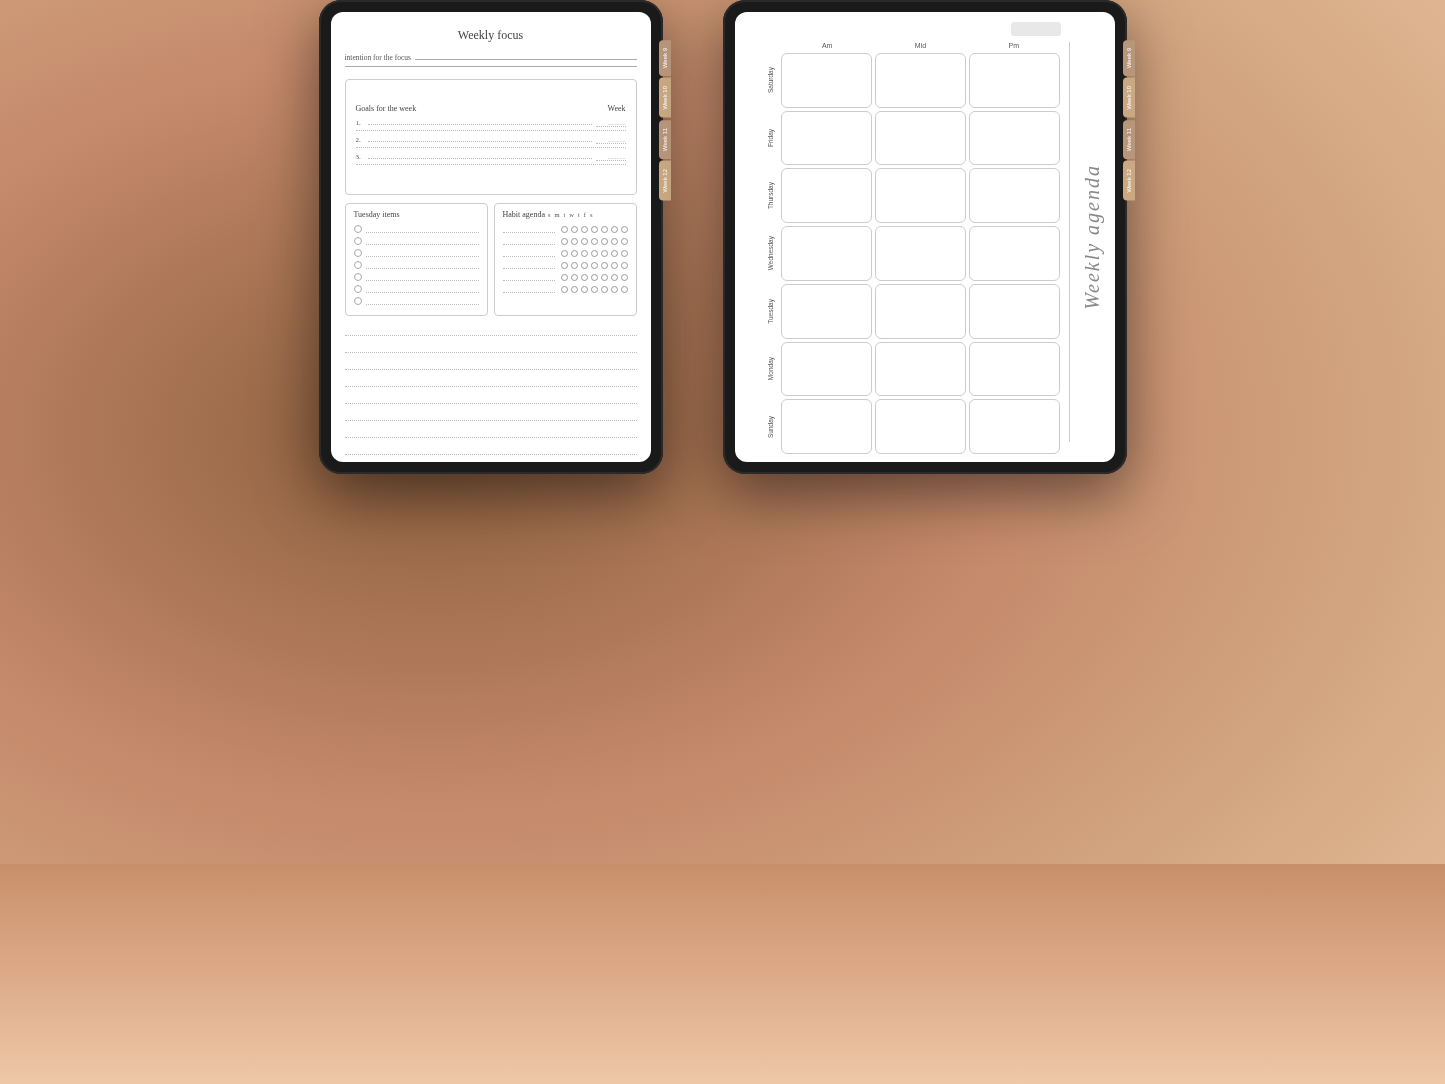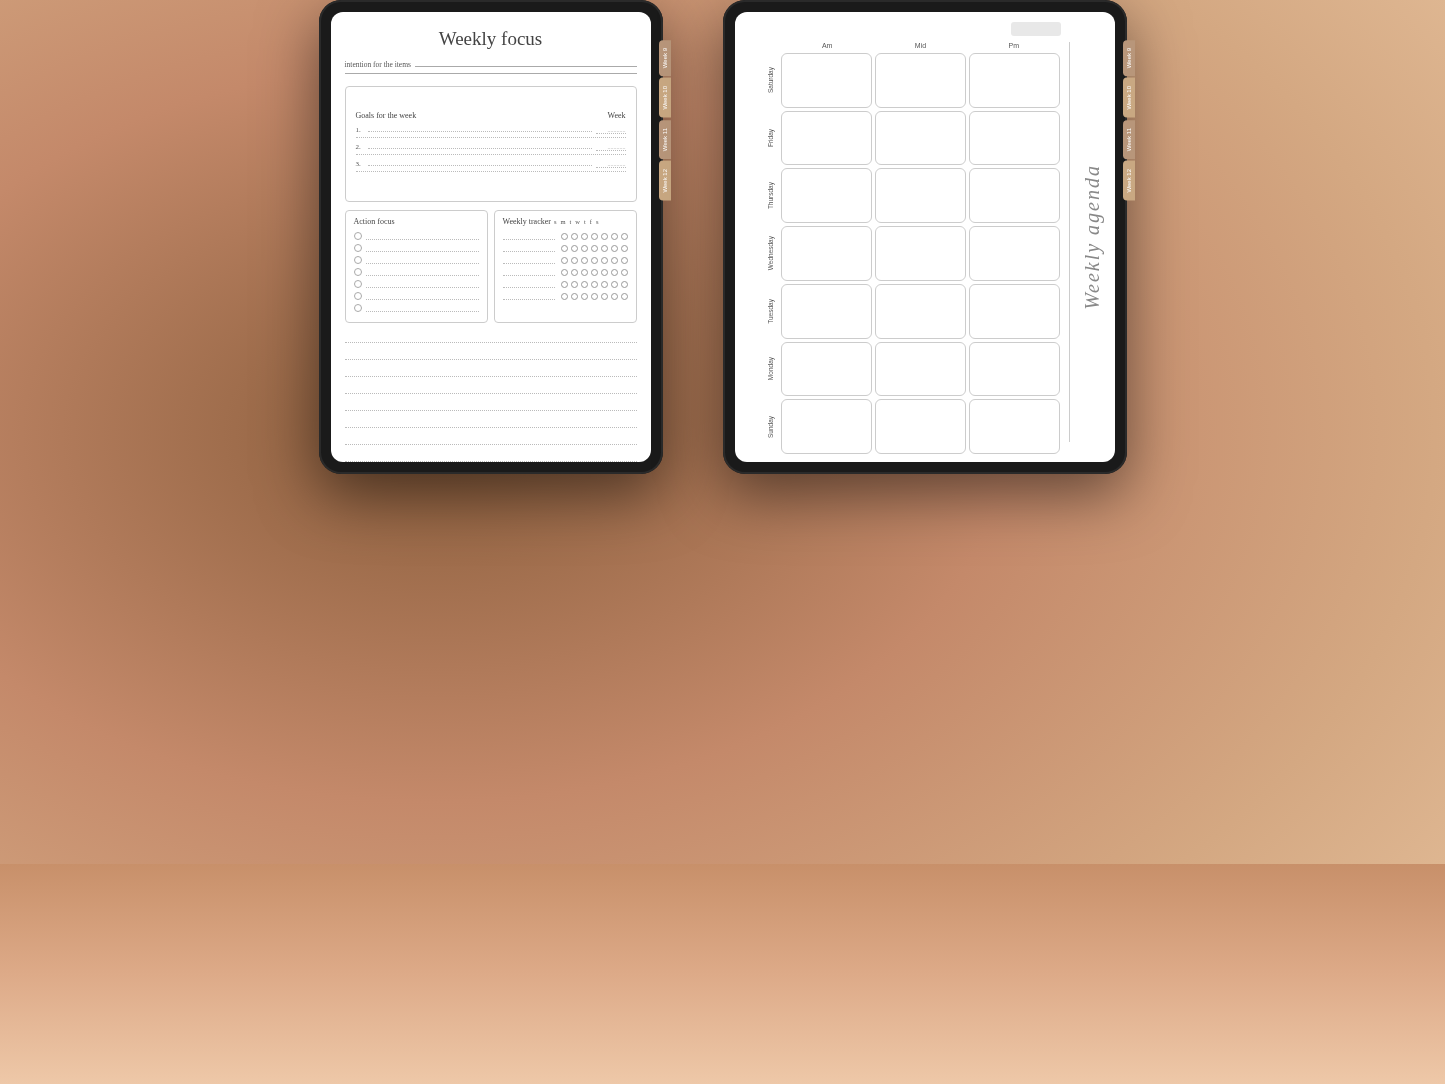--- a/index.html
+++ b/index.html
@@ -67,21 +67,21 @@
       font-family: Georgia, serif;
       font-size: 8px;
       color: #333;
       height: 100%;
       display: flex;
       flex-direction: column;
     }
 
     .focus-title {
       text-align: center;
-      font-size: 19px;
+      font-size: 12px;
       font-weight: 400;
       color: #444;
       margin-bottom: 10px;
       font-style: normal;
       font-family: 'Palatino Linotype', Georgia, serif;
     }
 
     .focus-intention-line {
       display: flex;
       align-items: baseline;
@@ -382,21 +382,21 @@
 
   <div class="tablets-container">
 
     <div class="tablet left-tablet">
       <div class="tablet-screen">
         <div class="focus-page">
 
           <div class="focus-title">Weekly focus</div>
 
           <div class="focus-intention-line">
-            <span class="focus-intention-label">intention for the items</span>
+            <span class="focus-intention-label">intention for the focus</span>
             <span style="flex:1;border-bottom:1px solid #aaa;"></span>
           </div>
 
           <div class="focus-section">
             <div class="focus-goals-header">
               <span>Goals for the week</span>
               <span>Week</span>
             </div>
             <div class="focus-goal-row">
               <span class="focus-goal-num">1.</span>
@@ -410,21 +410,21 @@
             </div>
             <div class="focus-goal-row">
               <span class="focus-goal-num">3.</span>
               <span class="focus-goal-line" style="border-bottom:1px dotted #bbb;flex:1;"></span>
               <span class="focus-goal-done">............</span>
             </div>
           </div>
 
           <div class="focus-two-col">
             <div class="action-items-col">
-              <div class="action-items-title">Action focus</div>
+              <div class="action-items-title">Tuesday items</div>
               <div class="action-row">
                   <div class="action-circle"></div>
                   <div class="action-line"></div>
                 </div>
               <div class="action-row">
                   <div class="action-circle"></div>
                   <div class="action-line"></div>
                 </div>
               <div class="action-row">
                   <div class="action-circle"></div>
@@ -443,21 +443,21 @@
                   <div class="action-line"></div>
                 </div>
               <div class="action-row">
                   <div class="action-circle"></div>
                   <div class="action-line"></div>
                 </div>
             </div>
 
             <div class="habit-tracker-col">
               <div class="habit-tracker-header">
-                <span>Weekly tracker</span>
+                <span>Habit agenda</span>
                 <span class="habit-day-letters">
                   <span>s</span>
                   <span>m</span>
                   <span>t</span>
                   <span>w</span>
                   <span>t</span>
                   <span>f</span>
                   <span>s</span>
                 </span>
               </div>

